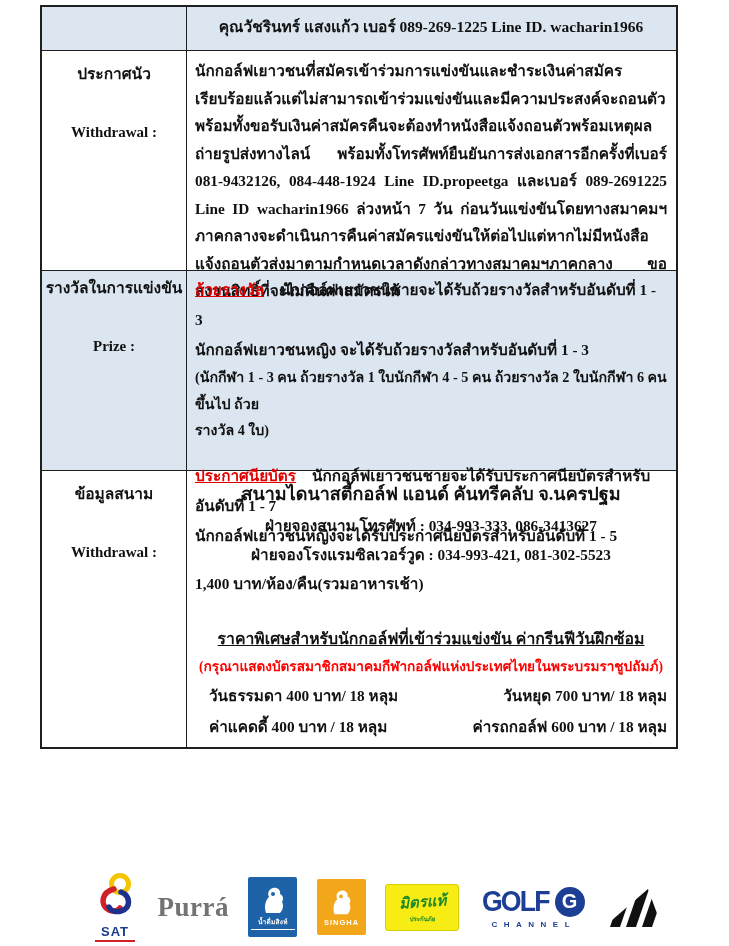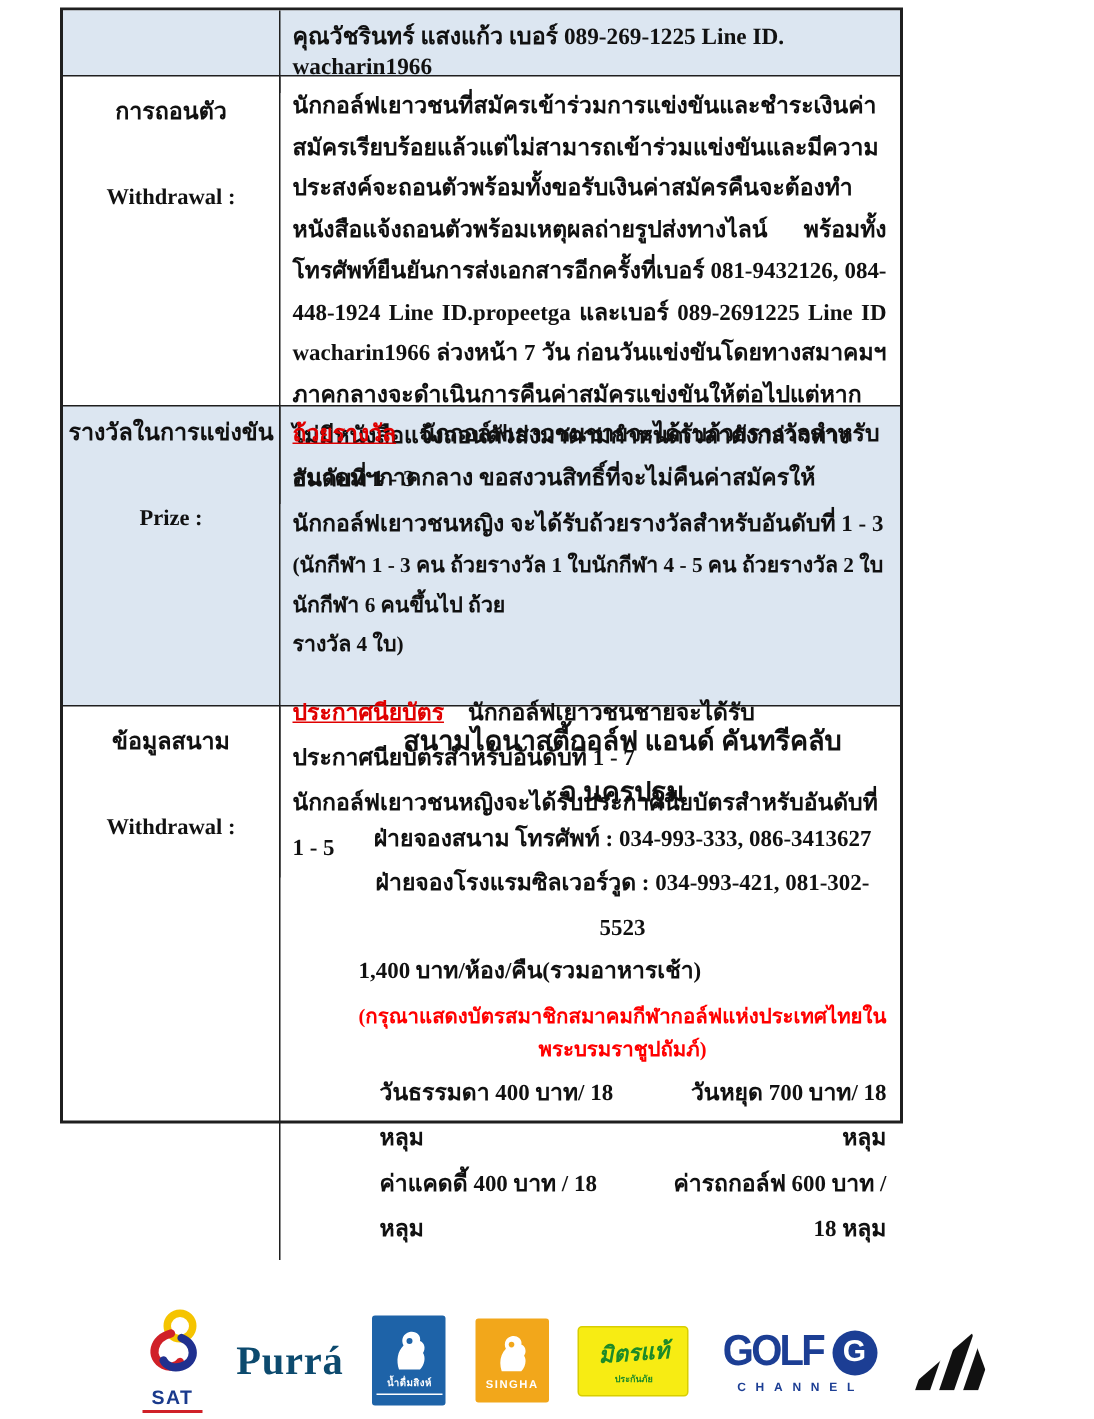--- a/index.html
+++ b/index.html
@@ -11,21 +11,21 @@
     background: #ffffff;
     font-family: "Liberation Serif", "DejaVu Serif", serif;
     color: #111;
     overflow: hidden;
   }
 
   
   .doc-table {
     position: absolute;
     left: 40px; top: 5px;
-    width: 562px;
+    width: 638px;
     border: 2px solid #1f1f1f;
   }
   .row {
     display: grid;
     grid-template-columns: 145px 1fr;
   }
   .row + .row { border-top: 1.5px solid #1f1f1f; }
   .cell-l { border-right: 1.5px solid #1f1f1f; text-align: center; }
   .cell-r { padding: 4px 9px 4px 8px; }
   .hl { background: #dce6f1; }
@@ -50,21 +50,21 @@
   .row-prize { height: 200px; }
   .prize-line { font-weight: bold; font-size: 15.3px; line-height: 1.95; }
   .prize-line.small { font-size: 14.2px; line-height: 1.85; }
   .red-ul {
     color: #e00000; text-decoration: underline;
     margin-right: 16px; font-weight: bold;
   }
   .gap-top { margin-top: 18px; }
 
   
-  .row-info { height: 277px; gap: 44px; }
+  .row-info { height: 277px; }
   .info-line { font-weight: bold; font-size: 15.3px; text-align: center; line-height: 1.9; }
   .course-name { font-size: 18px; margin-top: 2px; }
   .room-line {
     display: flex; justify-content: space-between;
     font-weight: bold; font-size: 15.3px; line-height: 1.9; padding-right: 6px;
   }
   .special-title {
     font-weight: bold; font-size: 15.8px; text-align: center;
     text-decoration: underline; margin-top: 28px;
   }
@@ -85,21 +85,21 @@
   
   .logo-strip {
     position: absolute; left: 92px; top: 874px;
     width: 570px; height: 66px;
     display: flex; align-items: center; gap: 0;
   }
   .logo { display: flex; flex-direction: column; align-items: center; justify-content: center; }
 
   .purra-text {
     font-family: "Liberation Serif", serif;
-    color: #0c4a6e; font-weight: bold; font-size: 27px; letter-spacing: 0.5px;
+    color: #737373; font-weight: bold; font-size: 27px; letter-spacing: 0.5px;
   }
 
   .sq-logo {
     width: 49px; height: 60px; border-radius: 2px;
     display: flex; flex-direction: column; align-items: center; justify-content: center;
     color: #fff;
   }
   .singha-water-box { background: #1e63a8; }
   .singha-box { background: #f2a71b; height: 56px; }
   .sq-logo .lion { line-height: 1; }
@@ -143,21 +143,21 @@
 
   <div class="doc-table">
 
     <div class="row row-header hl">
       <div class="cell-l"></div>
       <div class="cell-r">คุณวัชรินทร์ แสงแก้ว เบอร์ 089-269-1225  Line ID. wacharin1966</div>
     </div>
 
     <div class="row row-withdrawal">
       <div class="cell-l">
-        <div class="label-th">การถอนตัว</div>
+        <div class="label-th">ประกาศนัว</div>
         <div class="label-en">Withdrawal :</div>
       </div>
       <div class="cell-r">
         <div class="para">นักกอล์ฟเยาวชนที่สมัครเข้าร่วมการแข่งขันและชำระเงินค่าสมัครเรียบร้อยแล้วแต่ไม่สามารถเข้าร่วมแข่งขันและมีความประสงค์จะถอนตัวพร้อมทั้งขอรับเงินค่าสมัครคืนจะต้องทำหนังสือแจ้งถอนตัวพร้อมเหตุผลถ่ายรูปส่งทางไลน์   พร้อมทั้งโทรศัพท์ยืนยันการส่งเอกสารอีกครั้งที่เบอร์ 081-9432126, 084-448-1924  Line ID.propeetga และเบอร์ 089-2691225 Line ID wacharin1966 ล่วงหน้า 7 วัน ก่อนวันแข่งขันโดยทางสมาคมฯภาคกลางจะดำเนินการคืนค่าสมัครแข่งขันให้ต่อไปแต่หากไม่มีหนังสือแจ้งถอนตัวส่งมาตามกำหนดเวลาดังกล่าวทางสมาคมฯภาคกลาง ขอสงวนสิทธิ์ที่จะไม่คืนค่าสมัครให้</div>
       </div>
     </div>
 
     <div class="row row-prize hl">
       <div class="cell-l">
         <div class="label-th" style="margin-top:4px;">รางวัลในการแข่งขัน</div>
@@ -178,20 +178,21 @@
         <div class="label-th">ข้อมูลสนาม</div>
         <div class="label-en">Withdrawal :</div>
       </div>
       <div class="cell-r">
         <div class="info-line course-name">สนามไดนาสตี้กอล์ฟ แอนด์ คันทรีคลับ จ.นครปฐม</div>
         <div class="info-line">ฝ่ายจองสนาม โทรศัพท์  : 034-993-333, 086-3413627</div>
         <div class="info-line">ฝ่ายจองโรงแรมซิลเวอร์วูด  : 034-993-421, 081-302-5523</div>
         <div class="room-line">
           <span>1,400 บาท/ห้อง/คืน(รวมอาหารเช้า)</span>
         </div>
+        <div class="special-title">ราคาพิเศษสำหรับนักกอล์ฟที่เข้าร่วมแข่งขัน ค่ากรีนฟีวันฝึกซ้อม</div>
         <div class="special-note">(กรุณาแสดงบัตรสมาชิกสมาคมกีฬากอล์ฟแห่งประเทศไทยในพระบรมราชูปถัมภ์)</div>
         <div class="price-grid">
           <div class="pcell c1">วันธรรมดา 400 บาท/ 18 หลุม</div>
           <div class="pcell c2">วันหยุด 700 บาท/ 18 หลุม</div>
           <div class="pcell c1">ค่าแคดดี้ 400 บาท / 18 หลุม</div>
           <div class="pcell c2">ค่ารถกอล์ฟ 600 บาท / 18 หลุม</div>
         </div>
       </div>
     </div>
 

